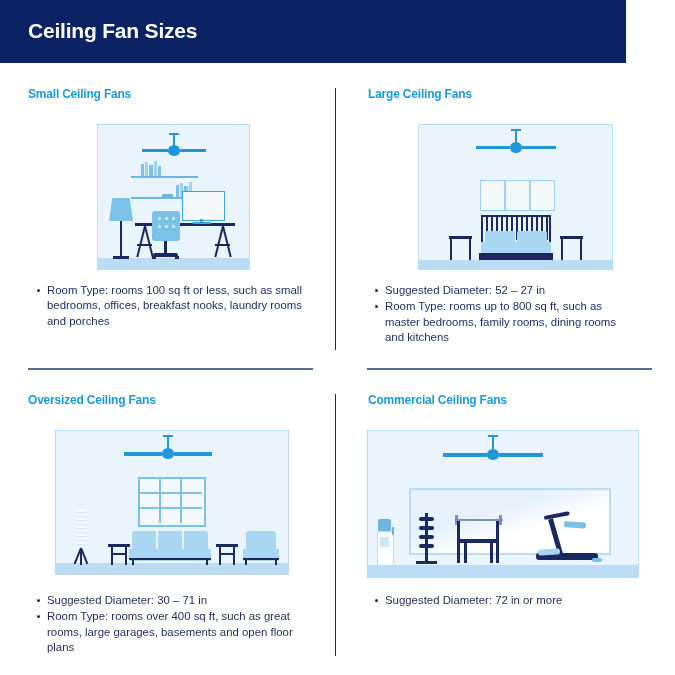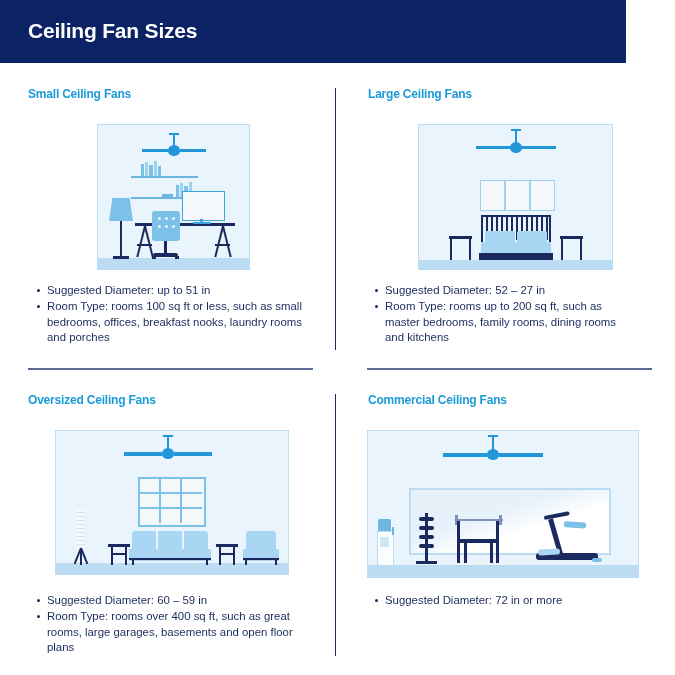--- a/index.html
+++ b/index.html
@@ -150,21 +150,20 @@
     <div class="r" style="left:67px;top:100px;width:3px;height:3px;background:#eaf4fd;border-radius:50%;"></div>
     <div class="r" style="left:74px;top:100px;width:3px;height:3px;background:#eaf4fd;border-radius:50%;"></div>
     <div class="r" style="left:66px;top:116px;width:3px;height:13px;background:#1b2a5e;"></div>
     <div class="r" style="left:55px;top:128px;width:25px;height:4px;background:#1b2a5e;border-radius:2px;"></div>
     <div class="r" style="left:54px;top:131px;width:4px;height:3px;background:#1b2a5e;"></div>
     <div class="r" style="left:77px;top:131px;width:4px;height:3px;background:#1b2a5e;"></div>
   </div>
 
   <div class="bullets b1">
     <ul>
-      <li>Suggested Diameter: up to 51 in</li>
       <li>Room Type: rooms 100 sq ft or less, such as small bedrooms, offices, breakfast nooks, laundry rooms and porches</li>
     </ul>
   </div>
 
   <div class="quad q2">
     <div class="sec-title">Large Ceiling Fans</div>
   </div>
 
   <div class="illus ill-2">
     <div class="floor" style="height:9px;"></div>
@@ -196,21 +195,21 @@
     <div class="r" style="left:31px;top:114px;width:2px;height:21px;background:#1b2a5e;"></div>
     <div class="r" style="left:50px;top:114px;width:2px;height:21px;background:#1b2a5e;"></div>
     <div class="r" style="left:141px;top:111px;width:23px;height:3px;background:#1b2a5e;"></div>
     <div class="r" style="left:142px;top:114px;width:2px;height:21px;background:#1b2a5e;"></div>
     <div class="r" style="left:161px;top:114px;width:2px;height:21px;background:#1b2a5e;"></div>
   </div>
 
   <div class="bullets b2">
     <ul>
       <li>Suggested Diameter: 52 – 27 in</li>
-      <li>Room Type: rooms up to 200 sq ft, such as master bedrooms, family rooms, dining rooms and kitchens</li>
+      <li>Room Type: rooms up to 800 sq ft, such as master bedrooms, family rooms, dining rooms and kitchens</li>
     </ul>
   </div>
 
   <div class="quad q3">
     <div class="sec-title">Oversized Ceiling Fans</div>
   </div>
 
   <div class="illus ill-3">
     <div class="floor" style="height:11px;"></div>
 
@@ -253,21 +252,21 @@
 
     <div class="r" style="left:190px;top:100px;width:30px;height:20px;background:#a9d6f2;border-radius:3px 3px 0 0;"></div>
     <div class="r" style="left:187px;top:118px;width:36px;height:12px;background:#a9d6f2;"></div>
     <div class="r" style="left:187px;top:127px;width:36px;height:2px;background:#1b2a5e;"></div>
     <div class="r" style="left:189px;top:129px;width:2px;height:5px;background:#1b2a5e;"></div>
     <div class="r" style="left:219px;top:129px;width:2px;height:5px;background:#1b2a5e;"></div>
   </div>
 
   <div class="bullets b3">
     <ul>
-      <li>Suggested Diameter: 60 – 59 in</li>
+      <li>Suggested Diameter: 30 – 71 in</li>
       <li>Room Type: rooms over 400 sq ft, such as great rooms, large garages, basements and open floor plans</li>
     </ul>
   </div>
 
   <div class="quad q4">
     <div class="sec-title">Commercial Ceiling Fans</div>
   </div>
 
   <div class="illus ill-4">
     <div class="floor" style="height:12px;"></div>

